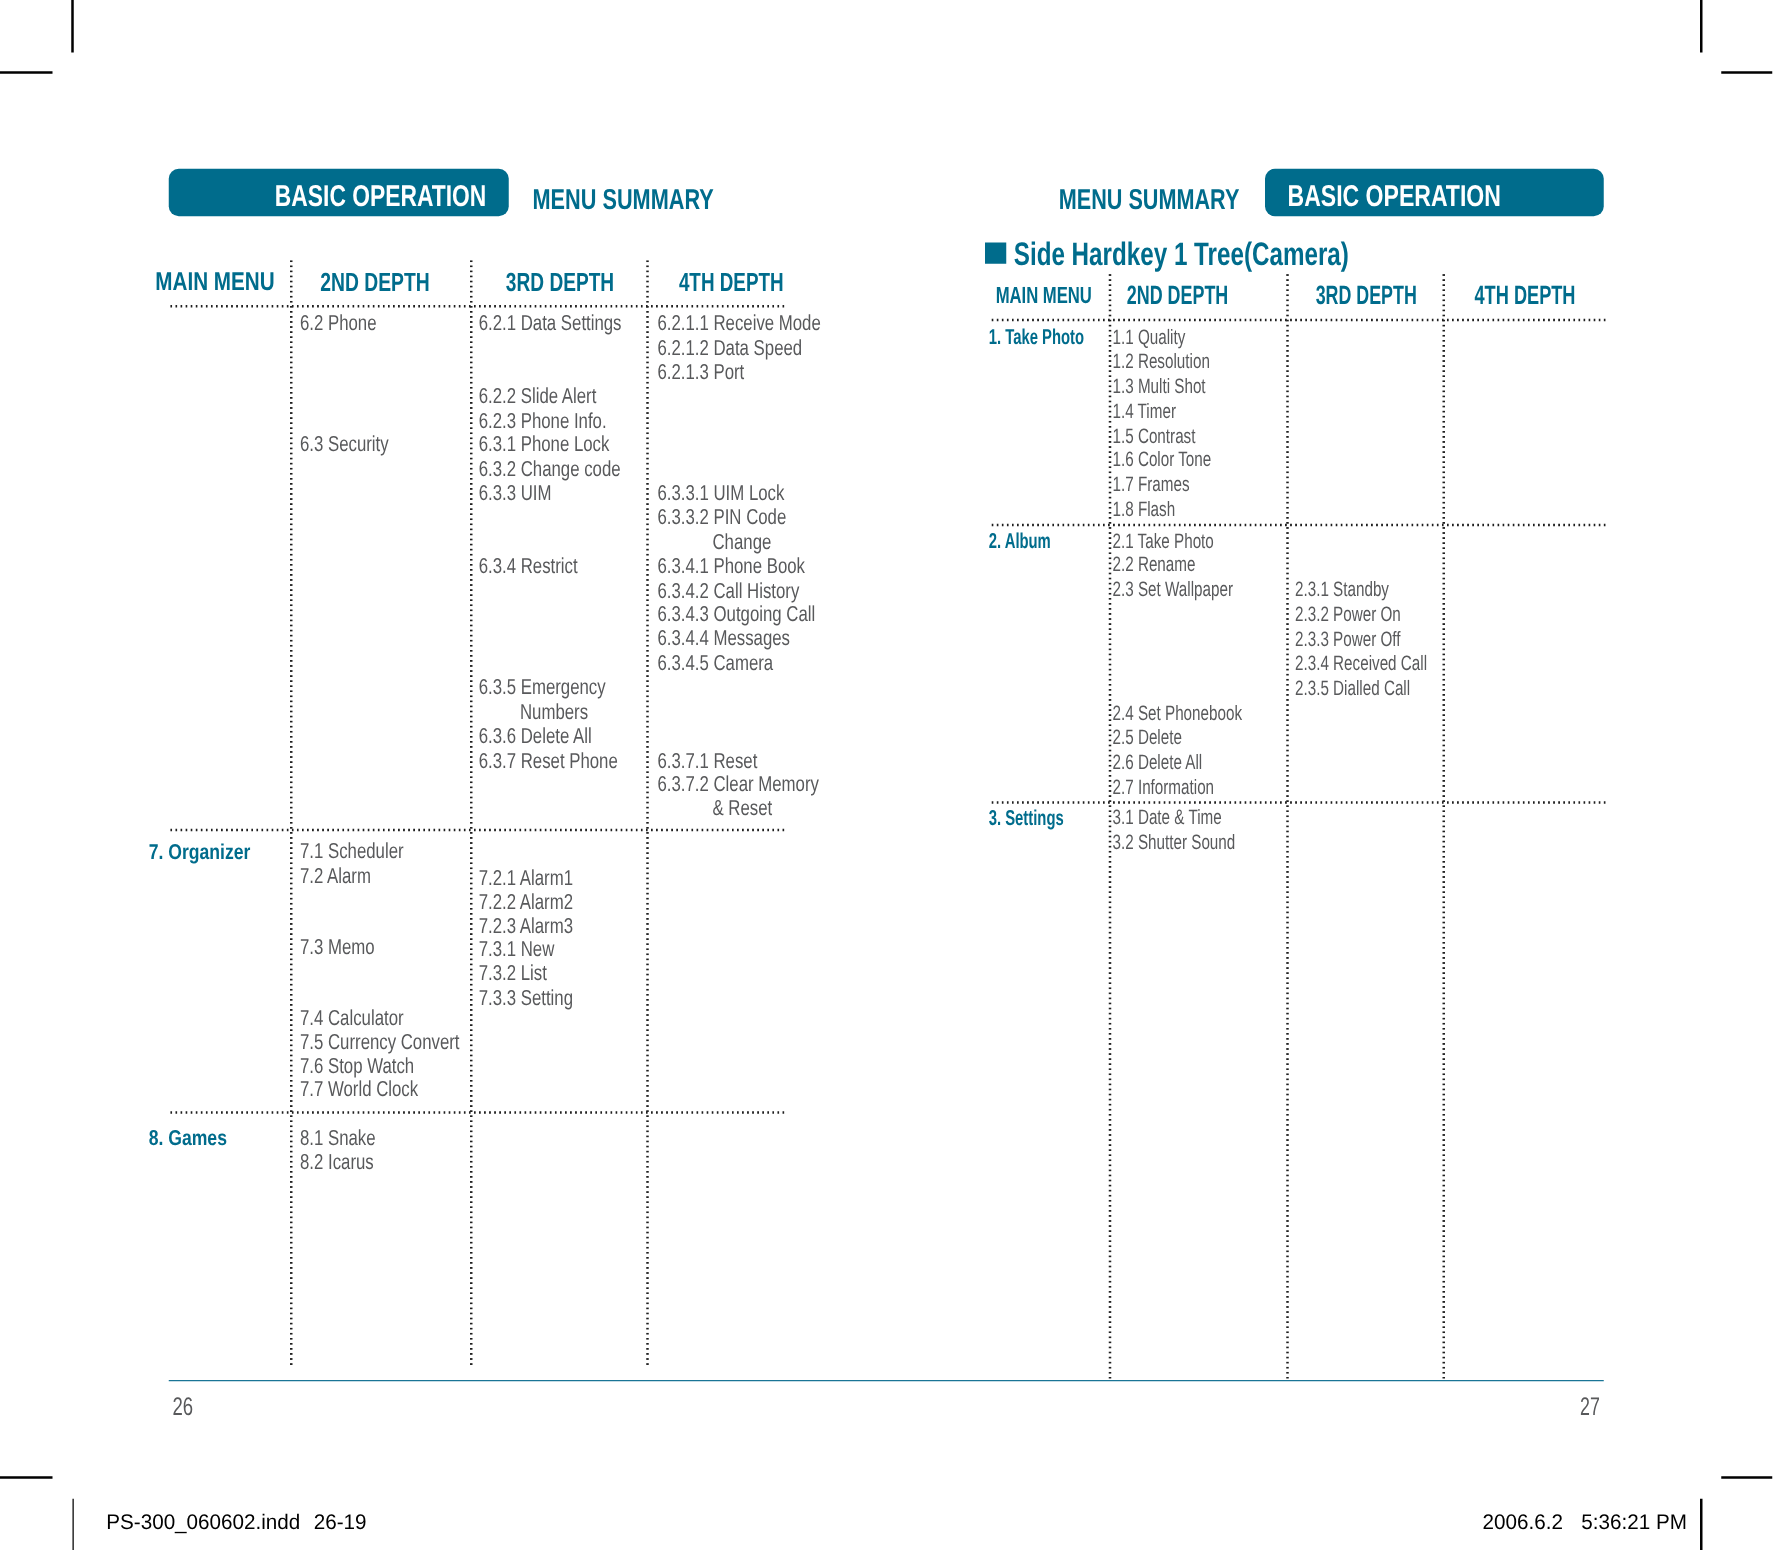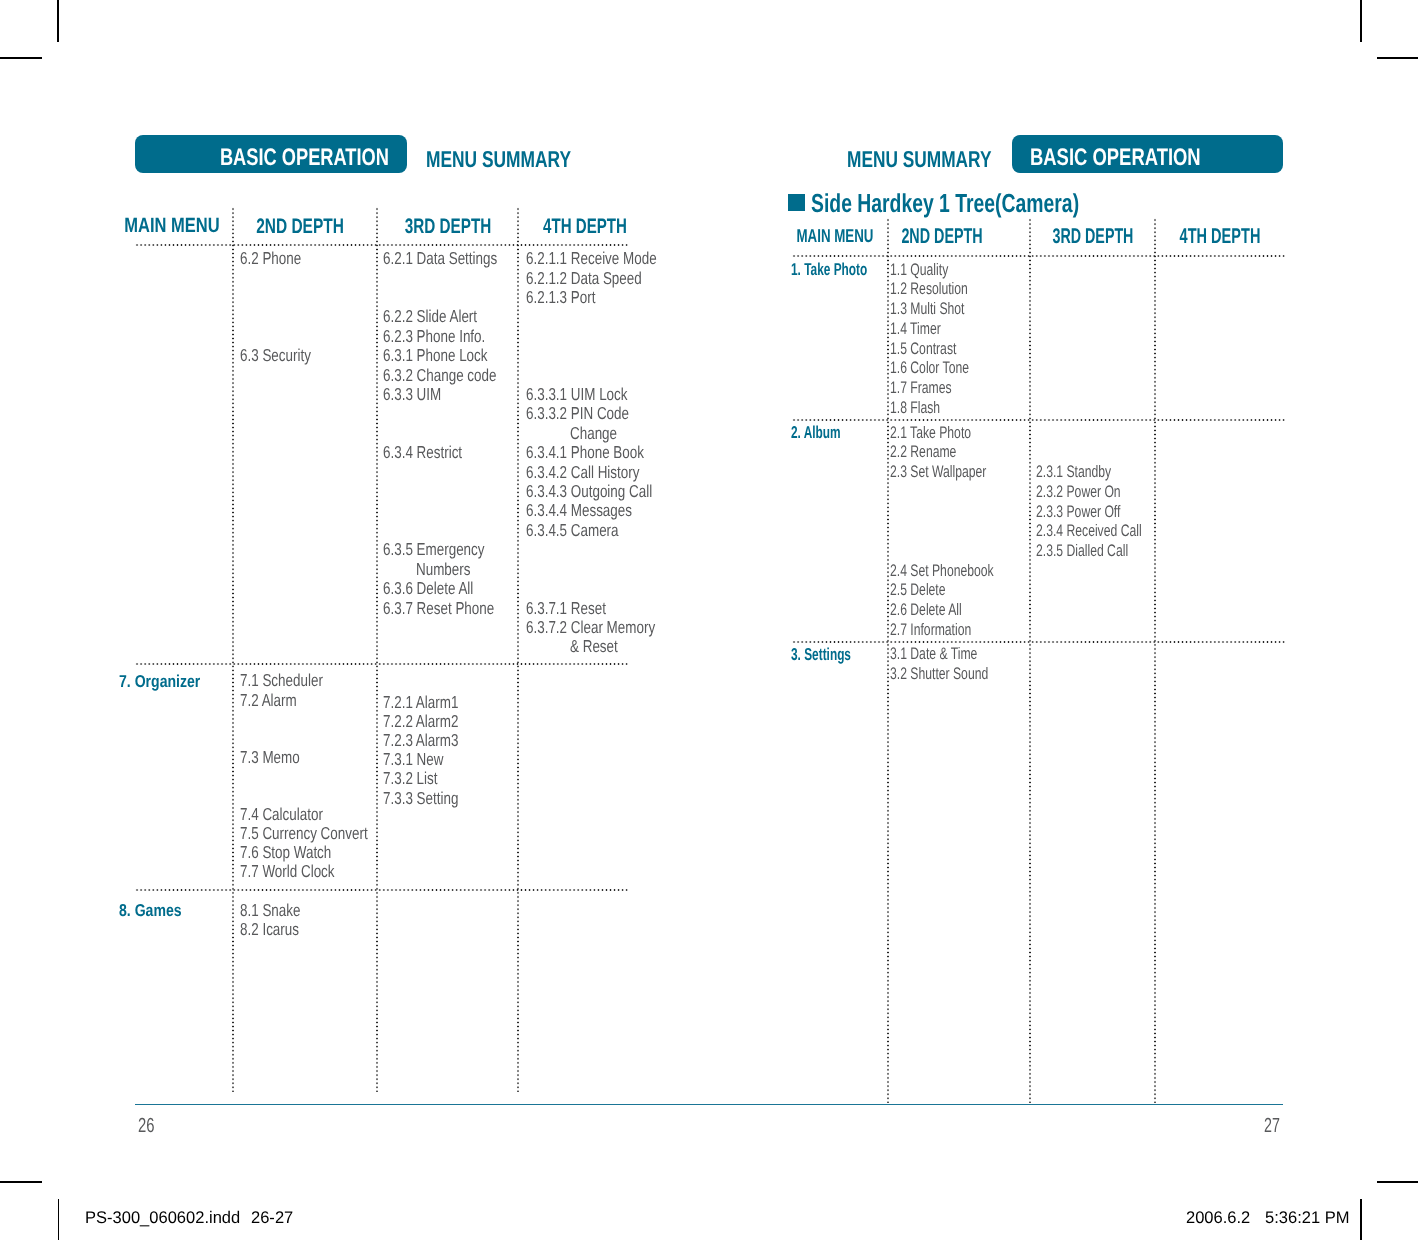--- a/index.html
+++ b/index.html
@@ -129,16 +129,16 @@
     <div class="cell" style="left: 890.2px; top: 621.76px; font-size: 16.7px; line-height: 16.7px; transform: scaleX(0.73); transform-origin: 0px 50%;">2.7 Information</div>
     <div class="hdot" style="left: 792px; top: 641px; width: 494px; height: 2px; background-image: radial-gradient(circle closest-side, rgb(31, 31, 31) 0%, rgb(31, 31, 31) 78%, rgba(255, 255, 255, 0) 100%); background-size: 4.06px 2px; background-repeat: repeat-x;"></div>
     <div class="cell-main" style="left: 791px; top: 645.837px; font-size: 17.2px; line-height: 17.2px; transform: scaleX(0.69); transform-origin: 0px 50%;">3. Settings</div>
     <div class="cell" style="left: 890.2px; top: 646.26px; font-size: 16.7px; line-height: 16.7px; transform: scaleX(0.73); transform-origin: 0px 50%;">3.1 Date &amp; Time</div>
     <div class="cell" style="left: 890.2px; top: 665.96px; font-size: 16.7px; line-height: 16.7px; transform: scaleX(0.73); transform-origin: 0px 50%;">3.2 Shutter Sound</div>
     <div class="pagenum" style="left: 1264.3px; top: 1115.73px; font-size: 20.4px; line-height: 20.4px; transform: scaleX(0.7); transform-origin: 0px 50%;">27</div>
     <div class="rule" style="left: 135px; top: 1103.7px; width: 1148px; height: 1.7px;"></div>
     <div class="pf-line" style="left: 57.5px; top: 1199.1px; width: 1.4px; height: 41px;"></div>
     <div class="pf-line" style="left: 1360.3px; top: 1199.1px; width: 1.4px; height: 41px;"></div>
     <div class="pf-text" style="left: 84.5px; top: 1210.19px; font-size: 16.9px; line-height: 16.9px; transform: scaleX(0.978); transform-origin: 0px 50%;">PS-300_060602.indd</div>
-    <div class="pf-text" style="left: 251.2px; top: 1210.19px; font-size: 16.9px; line-height: 16.9px; transform: scaleX(0.978); transform-origin: 0px 50%;">26-27</div>
+    <div class="pf-text" style="left: 251.2px; top: 1210.19px; font-size: 16.9px; line-height: 16.9px; transform: scaleX(0.978); transform-origin: 0px 50%;">26-19</div>
     <div class="pf-text" style="left: 1186.3px; top: 1210.19px; font-size: 16.9px; line-height: 16.9px; transform: scaleX(0.978); transform-origin: 0px 50%;">2006.6.2</div>
     <div class="pf-text" style="left: 1264.8px; top: 1210.19px; font-size: 16.9px; line-height: 16.9px; transform: scaleX(0.978); transform-origin: 0px 50%;">5:36:21 PM</div>
   </div>
 
 </body></html>

